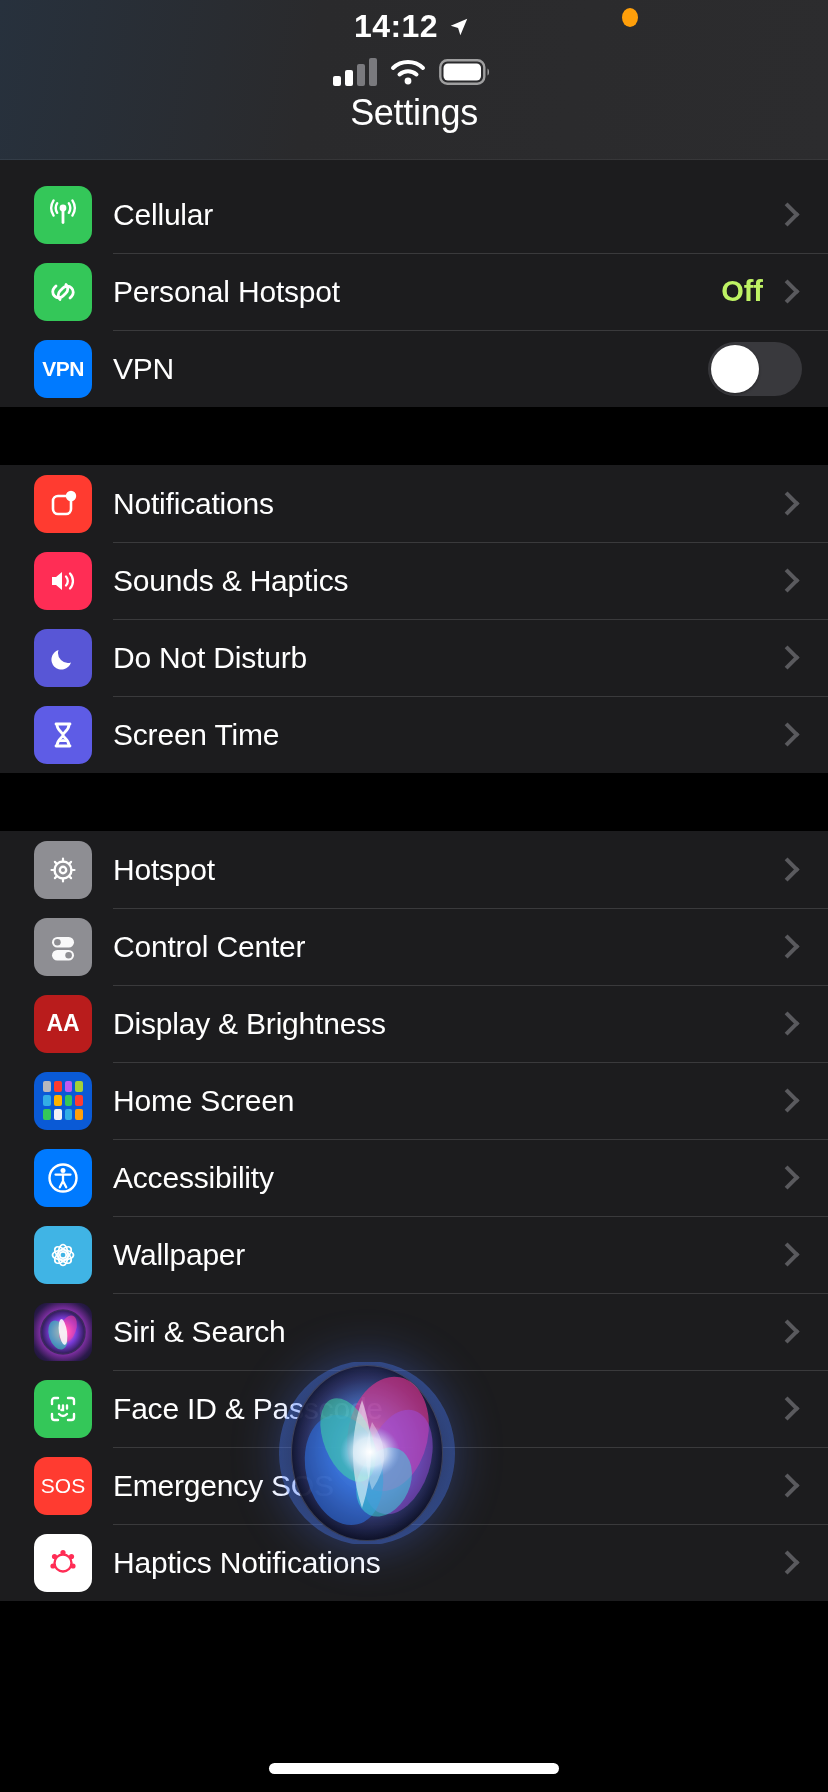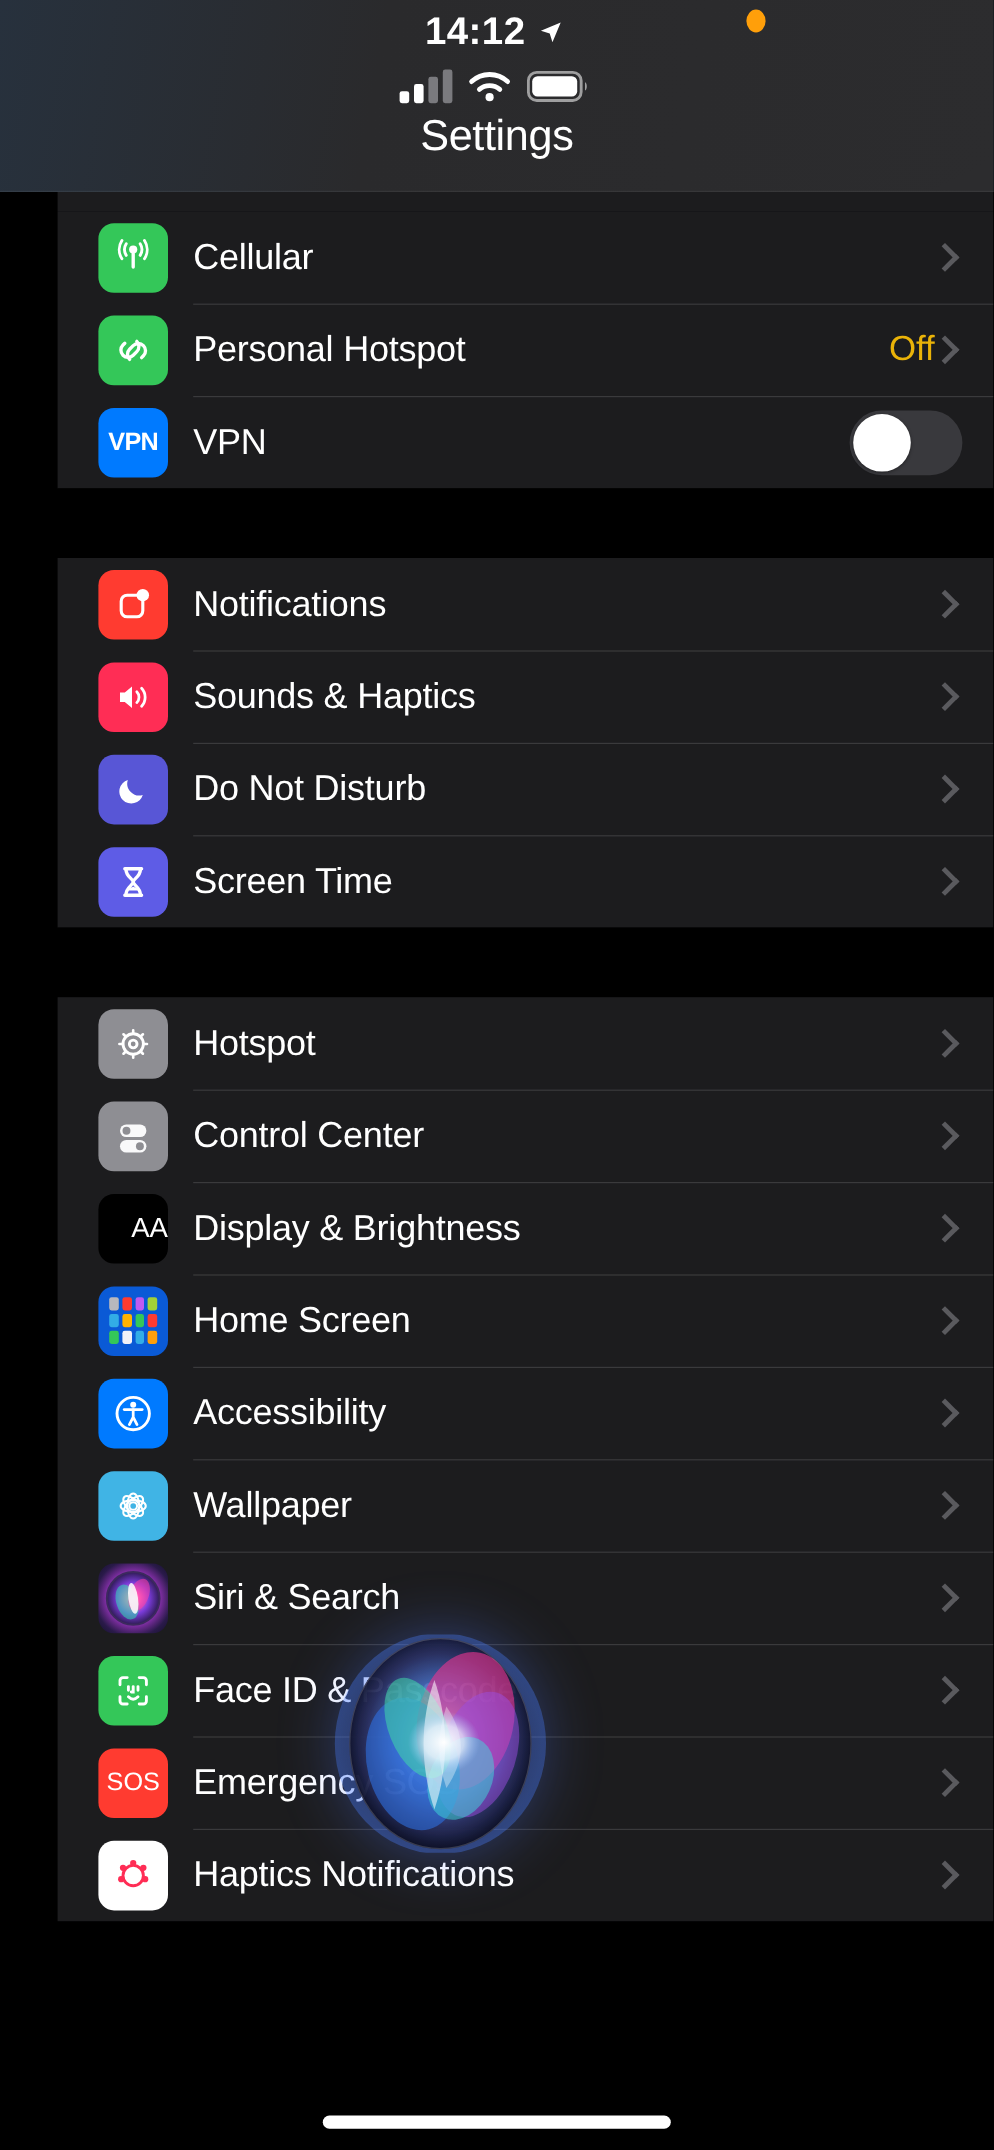--- a/index.html
+++ b/index.html
@@ -15,21 +15,20 @@
     background:#000;
     overflow:hidden;
   }
 
   
   .scroll-area {
     position:absolute;
     top:0; left:0;
     width:828px; height:1792px;
     background:#000;
-    padding-left:48px;
   }
 
   
   .partial-row {
     position:relative;
     height:176px;
     background:#1c1c1e;
     display:flex;
     align-items:flex-end;
   }
@@ -72,22 +71,24 @@
   }
   .label {
     margin-left:21px;
     color:#fff;
     font-size:30px;
     letter-spacing:-0.2px;
     white-space:nowrap;
     flex:1;
   }
   .value {
-    color:#eab308;
+    color:#bef264;
     font-size:29px;
+    margin-right:16px;
+    font-weight:bold;
   }
   .chev {
     width:17px; height:17px;
     border-right:4px solid #5a5a5e;
     border-top:4px solid #5a5a5e;
     transform:rotate(45deg);
     flex:0 0 auto;
     margin-right:6px;
   }
   .toggle {
@@ -109,21 +110,21 @@
   
   .ic-cellular { background:#34c759; }
   .ic-hotspot  { background:#34c759; }
   .ic-vpn      { background:#007aff; color:#fff; font-size:21px; font-weight:700; letter-spacing:-0.5px; }
   .ic-notif    { background:#ff3b30; }
   .ic-sounds   { background:#ff2d55; }
   .ic-dnd      { background:#5856d6; }
   .ic-screen   { background:#5e5ce6; }
   .ic-general  { background:#8e8e93; }
   .ic-control  { background:#8e8e93; }
-  .ic-display  { background:#000000; color:#fff; font-size:23px; font-weight:400;justify-content:flex-end; }
+  .ic-display  { background:#b91c1c; color:#fff; font-size:23px; font-weight:700; }
   .ic-home     { background:#0a5ad6; }
   .ic-access   { background:#007aff; }
   .ic-wall     { background:#40b4e5; }
   .ic-siri     { background:radial-gradient(circle at 50% 50%, #ff4fa3 0%, #b03ad6 42%, #2a1a4a 78%, #14102a 100%); }
   .ic-faceid   { background:#34c759; }
   .ic-sos      { background:#ff3b30; color:#fff; font-size:21px; font-weight:400; }
   .ic-exposure { background:#fff; }
 
   .home-grid {
     width:40px; height:40px;

